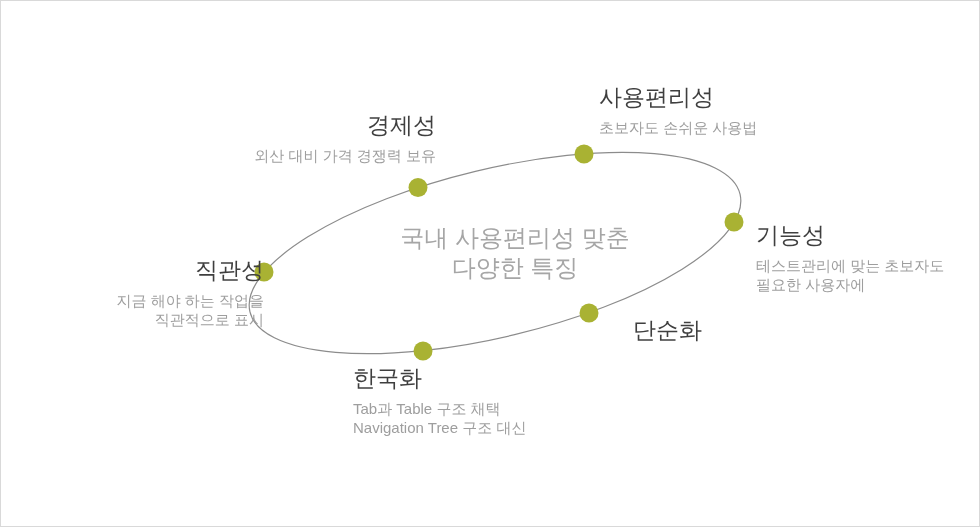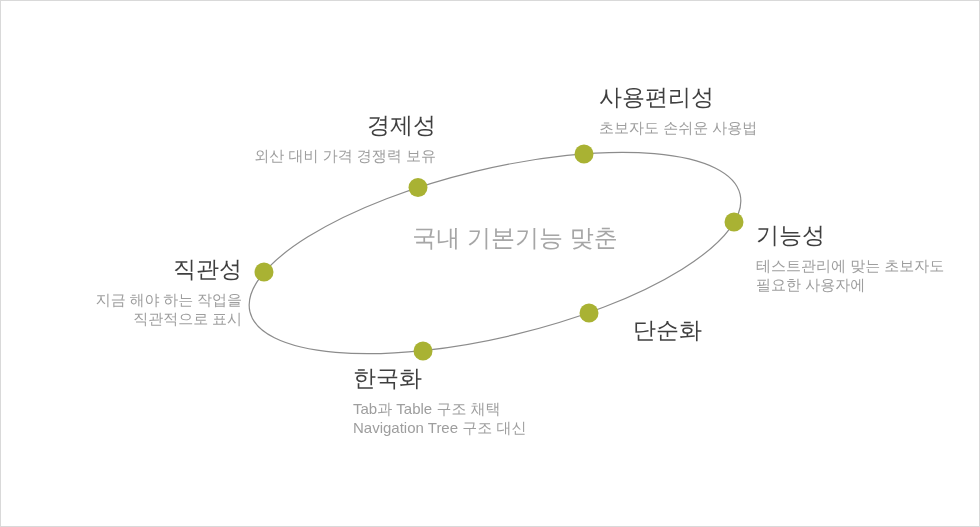--- a/index.html
+++ b/index.html
@@ -25,21 +25,21 @@
     margin-top: 6px;
     font-size: 15px;
     line-height: 19px;
     color: #9e9e9e;
     font-weight: 400;
   }
   .align-right { text-align: right; }
   .item-usability      { left: 598px; top: 81px; }
   .item-economy        { right: 543px; top: 109px; }
   .item-functionality  { left: 755px; top: 203px; margin-top: 16px; }
-  .item-intuitiveness  { right: 737px; top: 254px; font-family: Liberation Serif, serif; }
+  .item-intuitiveness  { right: 715px; top: 254px; }
   .item-simplification { left: 600px; top: 314px; margin-left: 32px; }
   .item-koreanization  { left: 352px; top: 362px; }
   .center-label {
     position: absolute;
     left: 364px; top: 222px; width: 300px;
     text-align: center;
     font-size: 24px;
     line-height: 30px;
     color: #a6a6a6;
     white-space: nowrap;
@@ -54,21 +54,22 @@
     <ellipse cx="494" cy="252" rx="252" ry="84" transform="rotate(-13.5 494 252)" fill="none" stroke-width="1.2" stroke="#8c8c8c"></ellipse>
     <circle cx="583" cy="153" r="9.5" fill="#a9b233"></circle>
     <circle cx="417" cy="186.5" r="9.5" fill="#a9b233"></circle>
     <circle cx="733" cy="221" r="9.5" fill="#a9b233"></circle>
     <circle cx="263" cy="271" r="9.5" fill="#a9b233"></circle>
     <circle cx="588" cy="312" r="9.5" fill="#a9b233"></circle>
     <circle cx="422" cy="350" r="9.5" fill="#a9b233"></circle>
   </svg>
 
   <div class="center-label">
-    <div>국내 기본기능 맞춘</div>
+    <div>국내 사용편리성 맞춘</div>
+    <div>다양한 특징</div>
   </div>
 
   <div class="item item-economy align-right">
     <div class="title">경제성</div>
     <div class="desc">
       <div>외산 대비 가격 경쟁력 보유</div>
     </div>
   </div>
 
   <div class="item item-usability">

